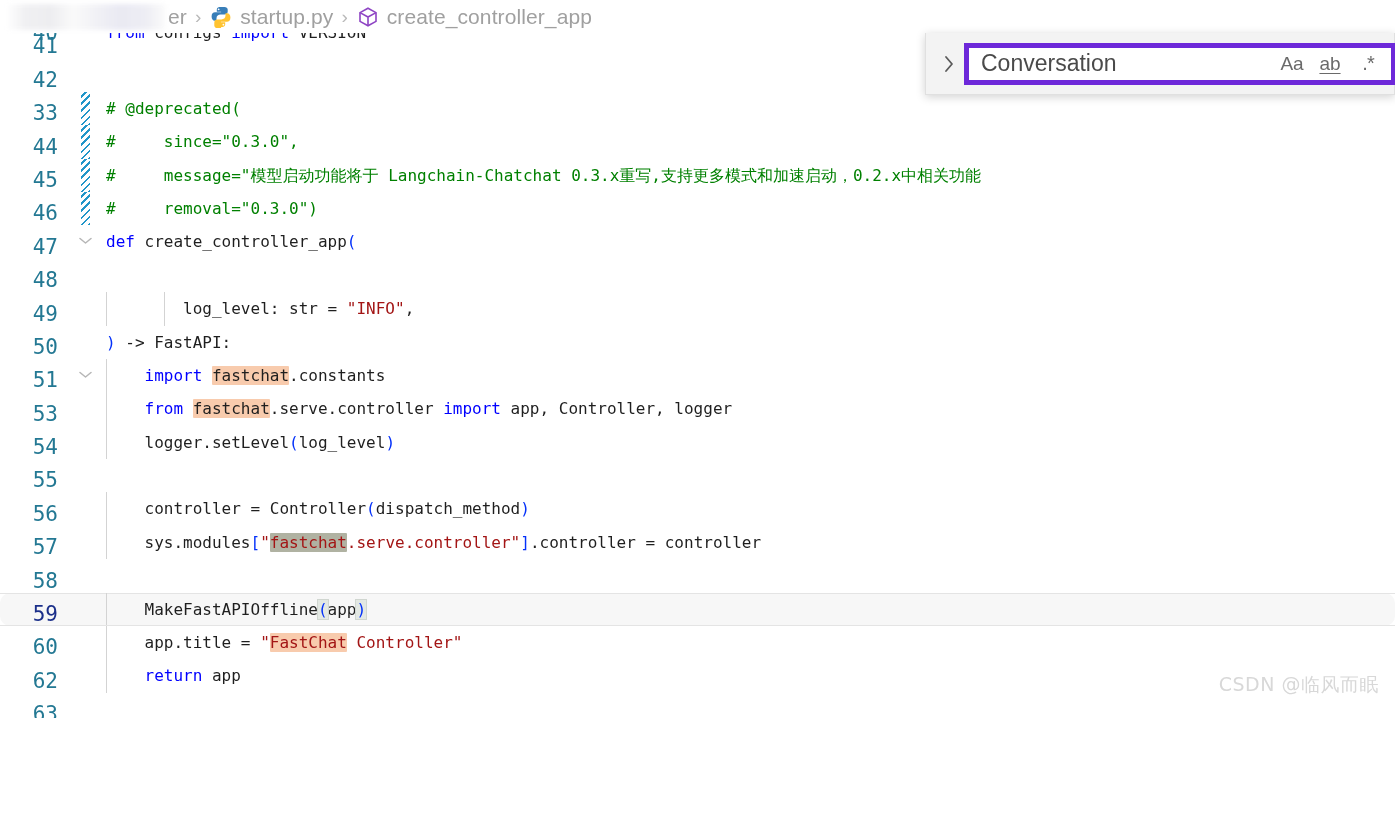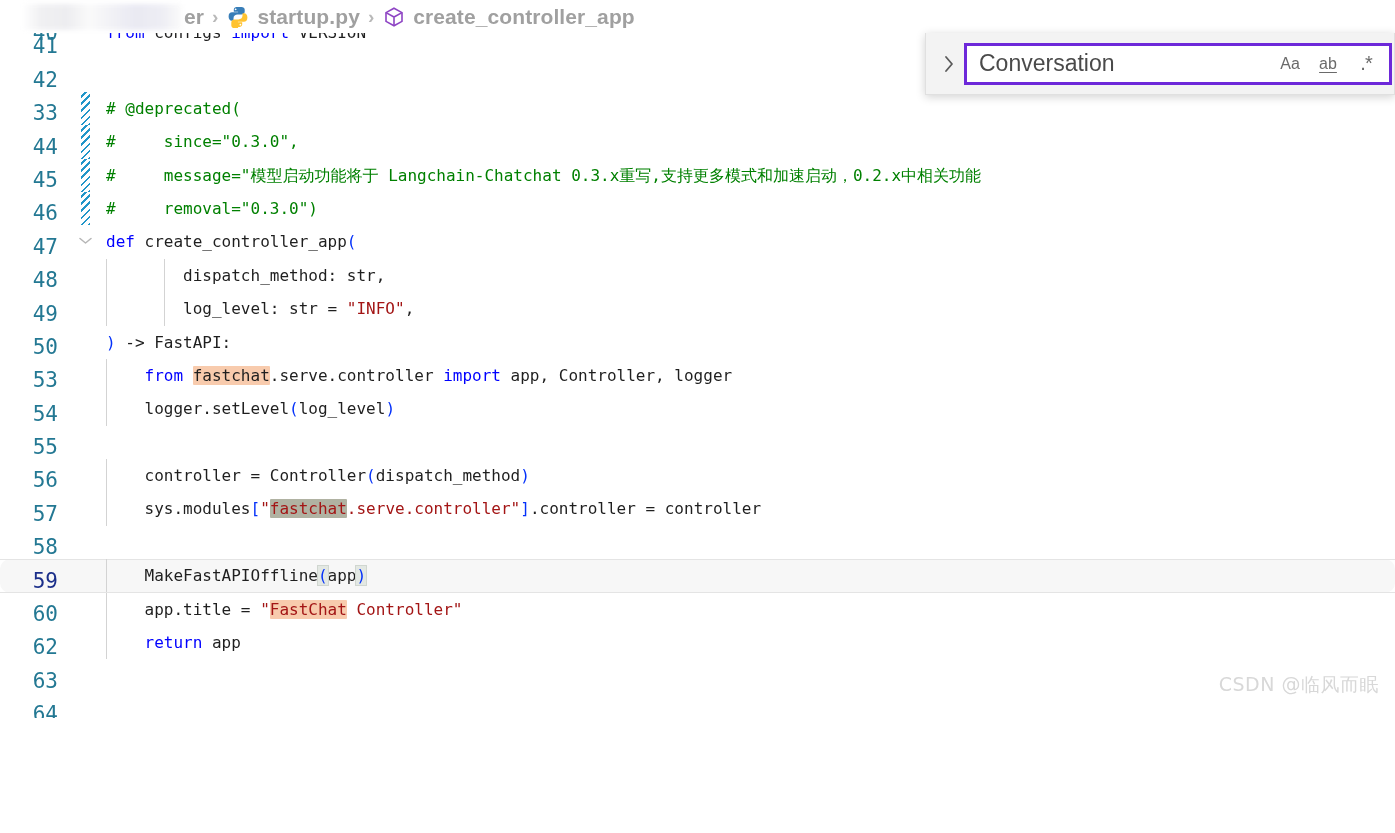--- a/index.html
+++ b/index.html
@@ -20,26 +20,25 @@
   }
 
   
   .breadcrumb-bar {
     position: absolute;
     left: 0; top: 0;
     width: 1395px; height: 33px;
     background: #ffffff;
     display: flex;
     align-items: center;
-    padding-left: 22px;
+    padding-left: 6px;
     z-index: 30;
     font-size: 21px;
     color: #a3a3a3;
     white-space: nowrap;
-    font-weight: bold;
   }
   .bc-blur {
     display: inline-block;
     width: 160px; height: 26px;
     margin-right: 2px;
     background: linear-gradient(90deg,
       #ffffff 0%, #f0f0f2 12%, #ededf0 28%, #fafafa 42%,
       #f2f2f6 55%, #e8e8f2 72%, #eeeef4 88%, #fbfbfb 100%);
     filter: blur(2.2px);
     opacity: .95;
@@ -157,21 +156,21 @@
     width: 30px; height: 40px;
     display: flex; align-items: center; justify-content: center;
     color: #5a5a5a;
     flex: 0 0 30px;
     cursor: pointer;
   }
   .find-input-wrap {
     flex: 0 0 307px;
     height: 42px;
     background: #ffffff;
-    border: 3px solid #6d28d9;
+    border: 5px solid #6d28d9;
     display: flex;
     align-items: center;
     padding: 0 6px 0 12px;
   }
   .find-input {
     flex: 1 1 auto;
     border: none;
     outline: none;
     background: transparent;
     font-family: "Liberation Sans", sans-serif;
@@ -179,21 +178,21 @@
     color: #4a4a4a;
     padding: 0;
     min-width: 0;
   }
   .find-input::placeholder { color: #6b6b6b; opacity: 1; }
   .find-opts { display: flex; align-items: center; gap: 8px; padding-right: 2px; }
   .opt {
     width: 30px; height: 30px;
     display: flex; align-items: center; justify-content: center;
     color: #6a6a6a;
-    font-size: 16px;
+    font-size: 19px;
     font-family: "Liberation Sans", sans-serif;
     cursor: pointer;
     border-radius: 3px;
     position: relative;
   }
   .opt-ab { text-decoration: underline; text-underline-offset: 3px; }
   .opt-re { font-size: 20px; letter-spacing: -1px; }
 
   
   .watermark {
@@ -265,23 +264,26 @@
     <div id="code-lines">
         <div class="code-row"><span class="lineno">41</span><span class="gutter-extra"></span><span class="code-text"></span></div>
         <div class="code-row"><span class="lineno">42</span><span class="gutter-extra"></span><span class="code-text"></span></div>
         <div class="code-row"><span class="lineno">33</span><span class="gutter-extra"><span class="diffbar"></span></span><span class="code-text"><span class="t-cmt"># @deprecated(</span></span></div>
         <div class="code-row"><span class="lineno">44</span><span class="gutter-extra"><span class="diffbar"></span></span><span class="code-text"><span class="t-cmt">#     since="0.3.0",</span></span></div>
         <div class="code-row"><span class="lineno">45</span><span class="gutter-extra"><span class="diffbar"></span></span><span class="code-text"><span class="t-cmt">#     message="模型启动功能将于 Langchain-Chatchat 0.3.x重写,支持更多模式和加速启动，0.2.x中相关功能</span></span></div>
         <div class="code-row"><span class="lineno">46</span><span class="gutter-extra"><span class="diffbar"></span></span><span class="code-text"><span class="t-cmt">#     removal="0.3.0")</span></span></div>
         <div class="code-row"><span class="lineno">47</span><span class="gutter-extra"><span class="fold"><svg width="15" height="9" viewBox="0 0 15 9" fill="none" stroke="#8a8a8a" stroke-width="1.5" stroke-linecap="round" stroke-linejoin="round">
                 <path d="M2 2.5 7.5 7 13 2.5"></path>
               </svg></span></span><span class="code-text"><span class="t-def">def </span><span class="t-plain">create_controller_app</span><span class="t-paren">(</span></span></div>
-        <div class="code-row"><span class="lineno">48</span><span class="gutter-extra"></span><span class="code-text"><span class="iguides"><span class="ig" style="left: 0px;"></span><span class="ig" style="left: 58px;"></span></span><span class="t-plain">        dispatch_method: str,</span></span></div>
+        <div class="code-row"><span class="lineno">48</span><span class="gutter-extra"></span><span class="code-text"><span class="iguides"><span class="ig" style="left: 0px;"></span><span class="ig" style="left: 58px;"></span></span></span></div>
         <div class="code-row"><span class="lineno">49</span><span class="gutter-extra"></span><span class="code-text"><span class="iguides"><span class="ig" style="left: 0px;"></span><span class="ig" style="left: 58px;"></span></span><span class="t-plain">        log_level: str = </span><span class="t-str">"INFO"</span><span class="t-plain">,</span></span></div>
         <div class="code-row"><span class="lineno">50</span><span class="gutter-extra"></span><span class="code-text"><span class="t-paren">)</span><span class="t-plain"> -&gt; FastAPI:</span></span></div>
+        <div class="code-row"><span class="lineno">51</span><span class="gutter-extra"><span class="fold"><svg width="15" height="9" viewBox="0 0 15 9" fill="none" stroke="#8a8a8a" stroke-width="1.5" stroke-linecap="round" stroke-linejoin="round">
+                <path d="M2 2.5 7.5 7 13 2.5"></path>
+              </svg></span></span><span class="code-text"><span class="iguides"><span class="ig" style="left: 0px;"></span></span><span class="t-plain">    </span><span class="t-kw">import </span><span class="t-plain hl-occ">fastchat</span><span class="t-plain">.constants</span></span></div>
         <div class="code-row"><span class="lineno">53</span><span class="gutter-extra"></span><span class="code-text"><span class="iguides"><span class="ig" style="left: 0px;"></span></span><span class="t-plain">    </span><span class="t-kw">from </span><span class="t-plain hl-occ">fastchat</span><span class="t-plain">.serve.controller </span><span class="t-kw">import </span><span class="t-plain">app, Controller, logger</span></span></div>
         <div class="code-row"><span class="lineno">54</span><span class="gutter-extra"></span><span class="code-text"><span class="iguides"><span class="ig" style="left: 0px;"></span></span><span class="t-plain">    logger.setLevel</span><span class="t-paren">(</span><span class="t-plain">log_level</span><span class="t-paren">)</span></span></div>
         <div class="code-row"><span class="lineno">55</span><span class="gutter-extra"></span><span class="code-text"><span class="iguides"><span class="ig" style="left: 0px;"></span></span></span></div>
         <div class="code-row"><span class="lineno">56</span><span class="gutter-extra"></span><span class="code-text"><span class="iguides"><span class="ig" style="left: 0px;"></span></span><span class="t-plain">    controller = Controller</span><span class="t-paren">(</span><span class="t-plain">dispatch_method</span><span class="t-paren">)</span></span></div>
         <div class="code-row"><span class="lineno">57</span><span class="gutter-extra"></span><span class="code-text"><span class="iguides"><span class="ig" style="left: 0px;"></span></span><span class="t-plain">    sys.modules</span><span class="t-paren">[</span><span class="t-str">"</span><span class="t-str hl-sel">fastchat</span><span class="t-str">.serve.controller"</span><span class="t-paren">]</span><span class="t-plain">.controller = controller</span></span></div>
         <div class="code-row"><span class="lineno">58</span><span class="gutter-extra"></span><span class="code-text"><span class="iguides"><span class="ig" style="left: 0px;"></span></span></span></div>
         <div class="code-row current"><span class="lineno">59</span><span class="gutter-extra"></span><span class="code-text"><span class="iguides"><span class="ig" style="left: 0px;"></span></span><span class="t-plain">    MakeFastAPIOffline</span><span class="t-paren hl-brk">(</span><span class="t-plain">app</span><span class="t-paren hl-brk">)</span></span></div>
         <div class="code-row"><span class="lineno">60</span><span class="gutter-extra"></span><span class="code-text"><span class="iguides"><span class="ig" style="left: 0px;"></span></span><span class="t-plain">    app.title = </span><span class="t-str">"</span><span class="t-str hl-occ">FastChat</span><span class="t-str"> Controller"</span></span></div>
         <div class="code-row"><span class="lineno">62</span><span class="gutter-extra"></span><span class="code-text"><span class="iguides"><span class="ig" style="left: 0px;"></span></span><span class="t-plain">    </span><span class="t-kw">return </span><span class="t-plain">app</span></span></div>
         <div class="code-row"><span class="lineno">63</span><span class="gutter-extra"></span><span class="code-text"></span></div>

